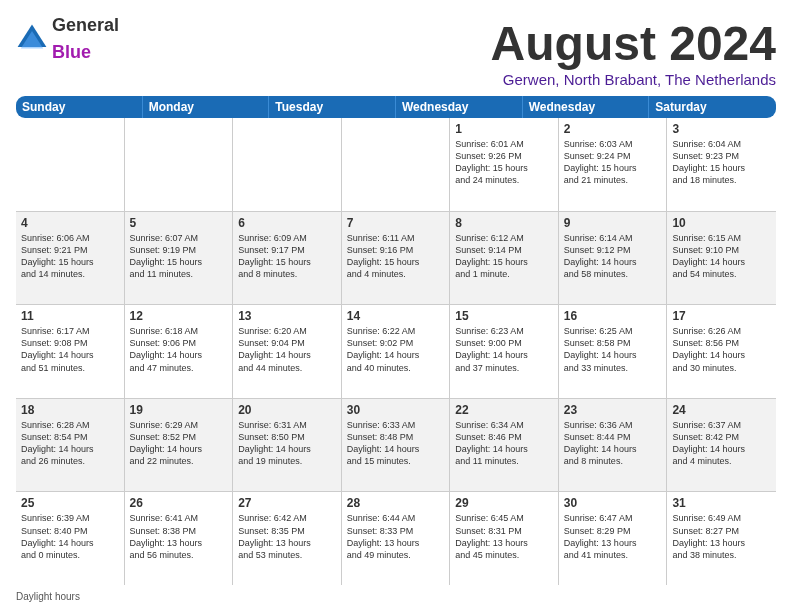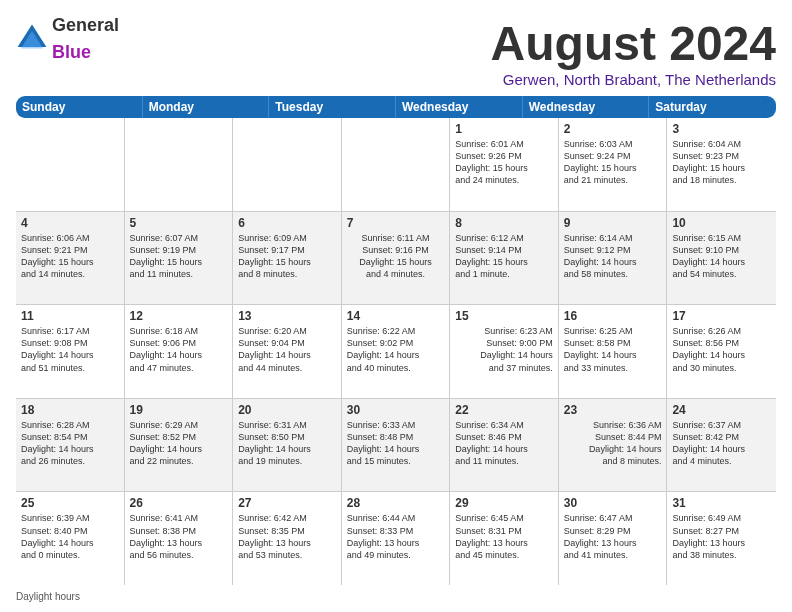--- a/index.html
+++ b/index.html
@@ -197,21 +197,21 @@
           </div>
           <div class="cal-cell alt-row">
             <span class="day-num">6</span>
             <div class="day-info" style="white-space: pre-line;">Sunrise: 6:09 AM
 Sunset: 9:17 PM
 Daylight: 15 hours
 and 8 minutes.</div>
           </div>
           <div class="cal-cell alt-row">
             <span class="day-num">7</span>
-            <div class="day-info" style="white-space: pre-line; text-align: center;">Sunrise: 6:11 AM
+            <div class="day-info" style="white-space: pre-line;">Sunrise: 6:11 AM
 Sunset: 9:16 PM
 Daylight: 15 hours
 and 4 minutes.</div>
           </div>
           <div class="cal-cell alt-row">
             <span class="day-num">8</span>
             <div class="day-info" style="white-space: pre-line;">Sunrise: 6:12 AM
 Sunset: 9:14 PM
 Daylight: 15 hours
 and 1 minute.</div>
@@ -255,21 +255,21 @@
           </div>
           <div class="cal-cell">
             <span class="day-num">14</span>
             <div class="day-info" style="white-space: pre-line;">Sunrise: 6:22 AM
 Sunset: 9:02 PM
 Daylight: 14 hours
 and 40 minutes.</div>
           </div>
           <div class="cal-cell">
             <span class="day-num">15</span>
-            <div class="day-info" style="white-space: pre-line; text-align: right;">Sunrise: 6:23 AM
+            <div class="day-info" style="white-space: pre-line;">Sunrise: 6:23 AM
 Sunset: 9:00 PM
 Daylight: 14 hours
 and 37 minutes.</div>
           </div>
           <div class="cal-cell">
             <span class="day-num">16</span>
             <div class="day-info" style="white-space: pre-line;">Sunrise: 6:25 AM
 Sunset: 8:58 PM
 Daylight: 14 hours
 and 33 minutes.</div>
@@ -313,21 +313,21 @@
           </div>
           <div class="cal-cell alt-row">
             <span class="day-num">22</span>
             <div class="day-info" style="white-space: pre-line;">Sunrise: 6:34 AM
 Sunset: 8:46 PM
 Daylight: 14 hours
 and 11 minutes.</div>
           </div>
           <div class="cal-cell alt-row">
             <span class="day-num">23</span>
-            <div class="day-info" style="white-space: pre-line; text-align: right;">Sunrise: 6:36 AM
+            <div class="day-info" style="white-space: pre-line;">Sunrise: 6:36 AM
 Sunset: 8:44 PM
 Daylight: 14 hours
 and 8 minutes.</div>
           </div>
           <div class="cal-cell alt-row">
             <span class="day-num">24</span>
             <div class="day-info" style="white-space: pre-line;">Sunrise: 6:37 AM
 Sunset: 8:42 PM
 Daylight: 14 hours
 and 4 minutes.</div>

